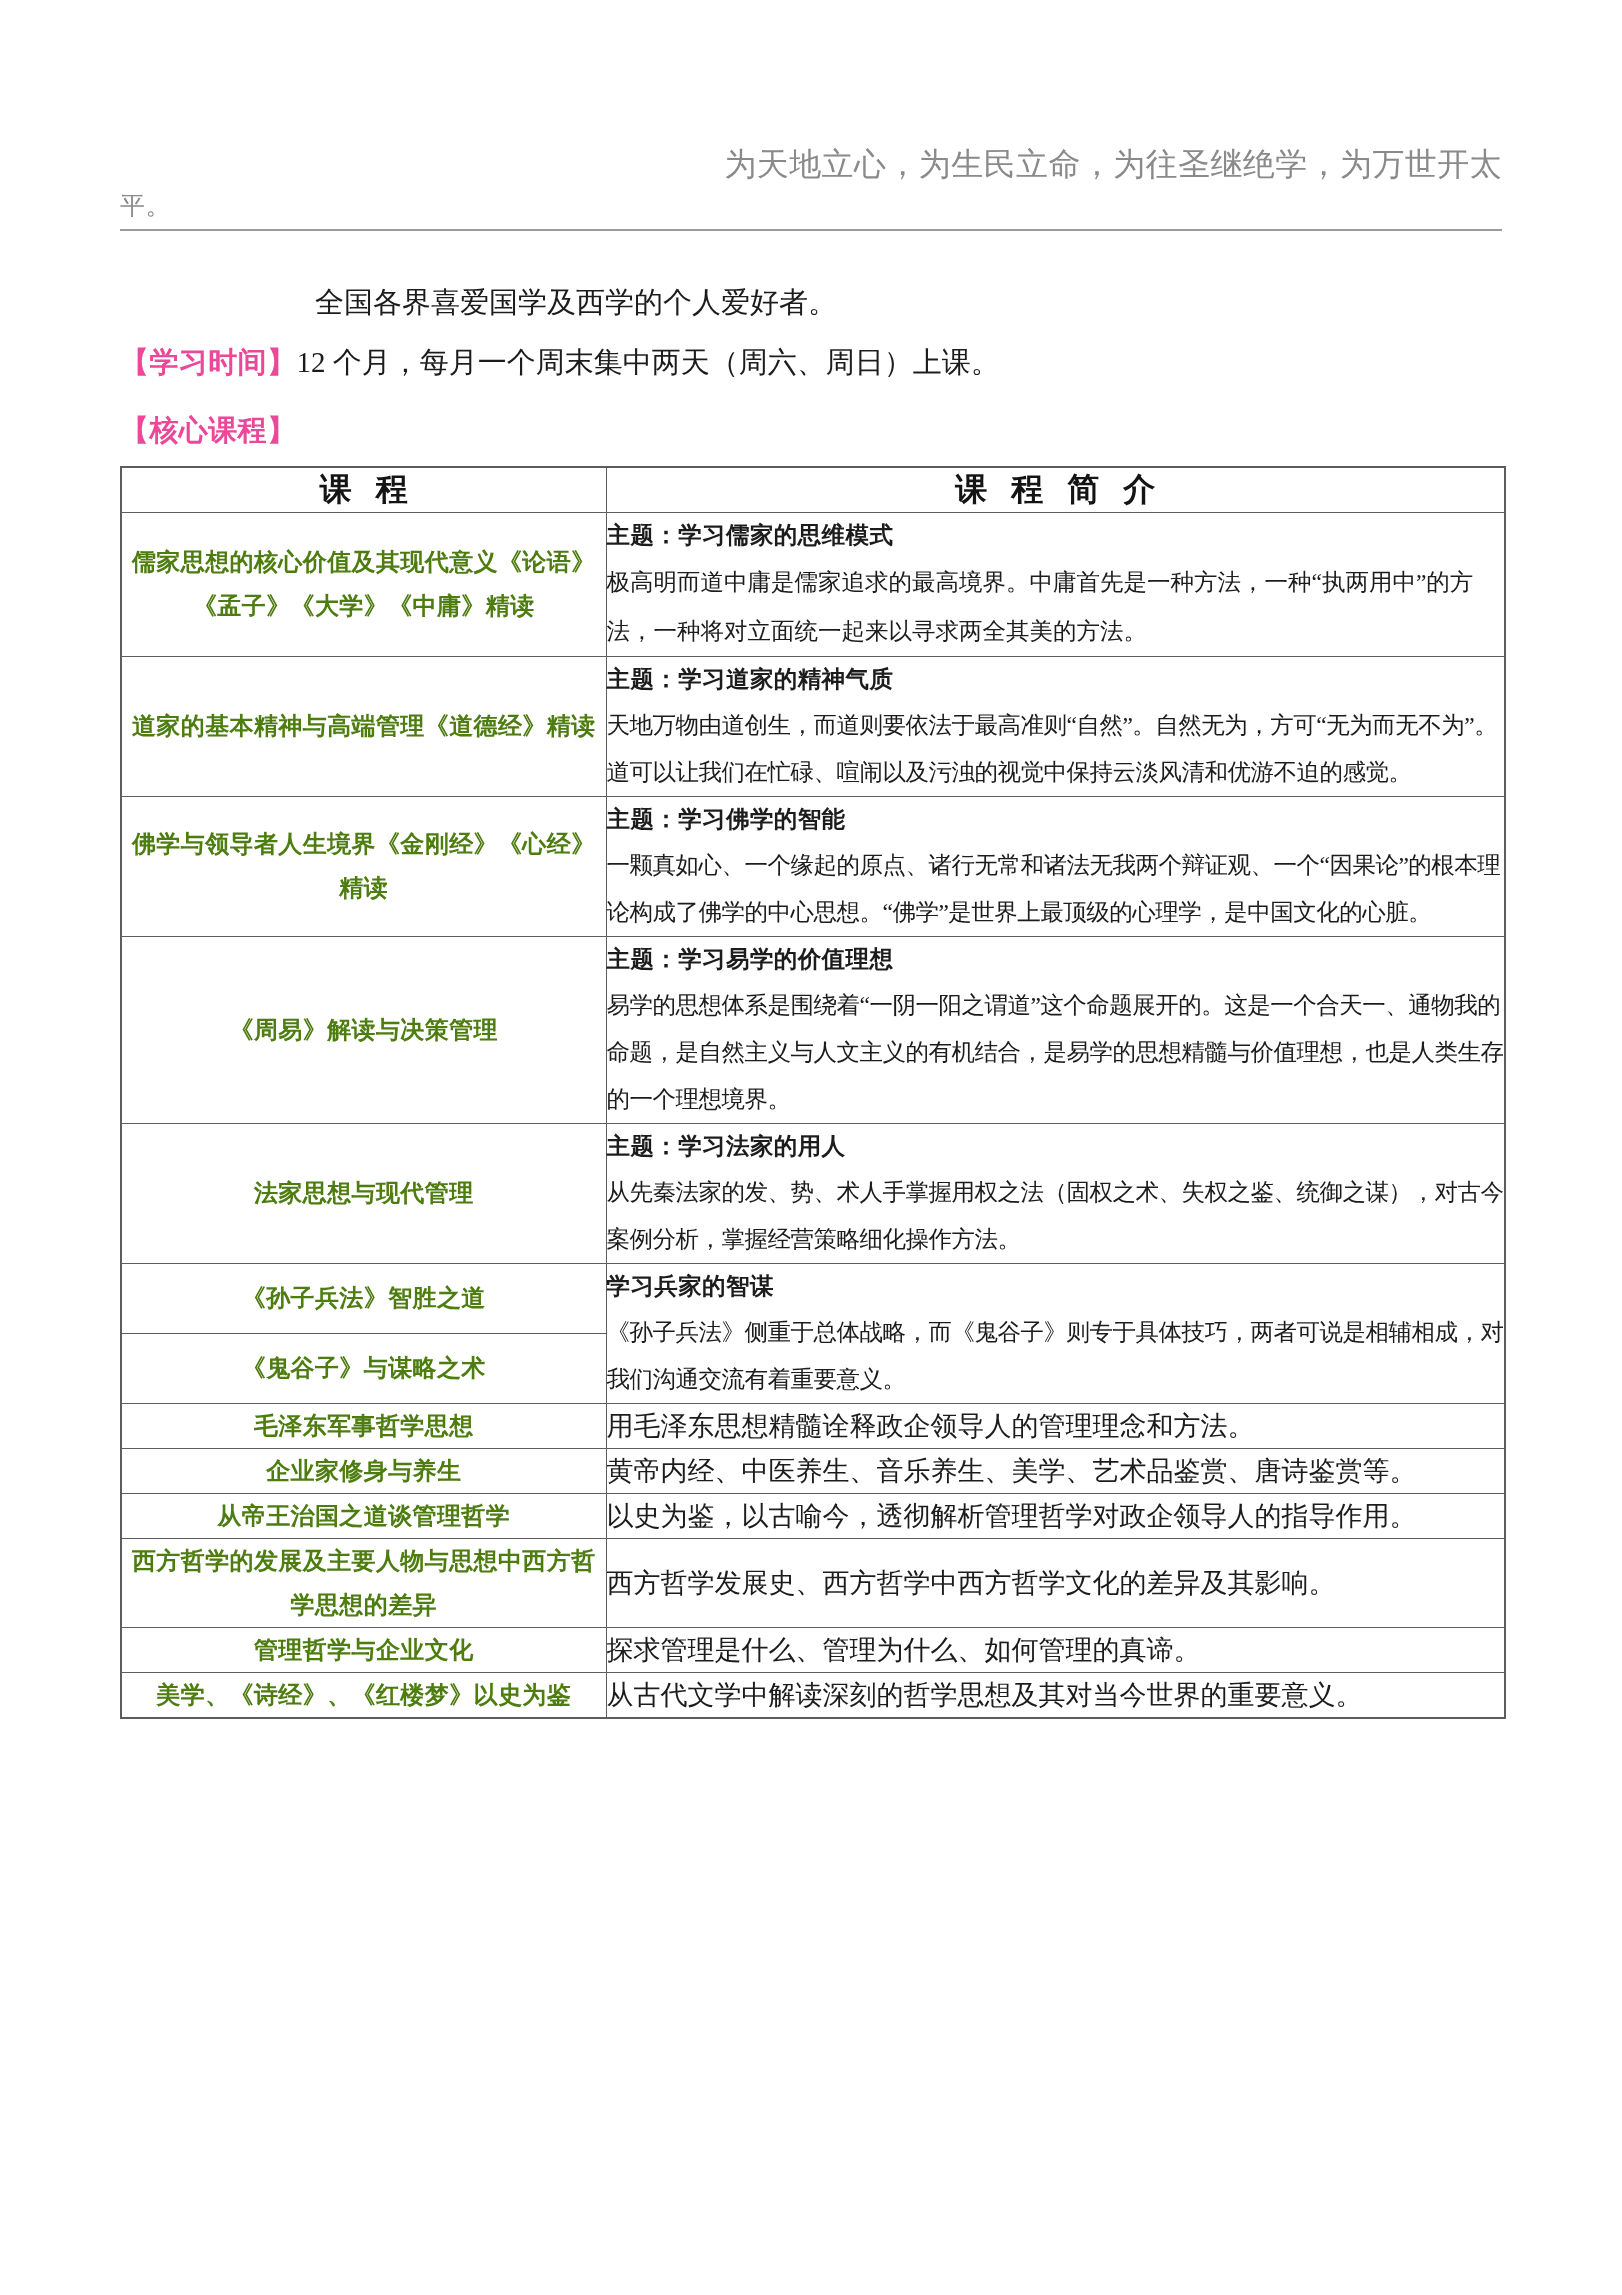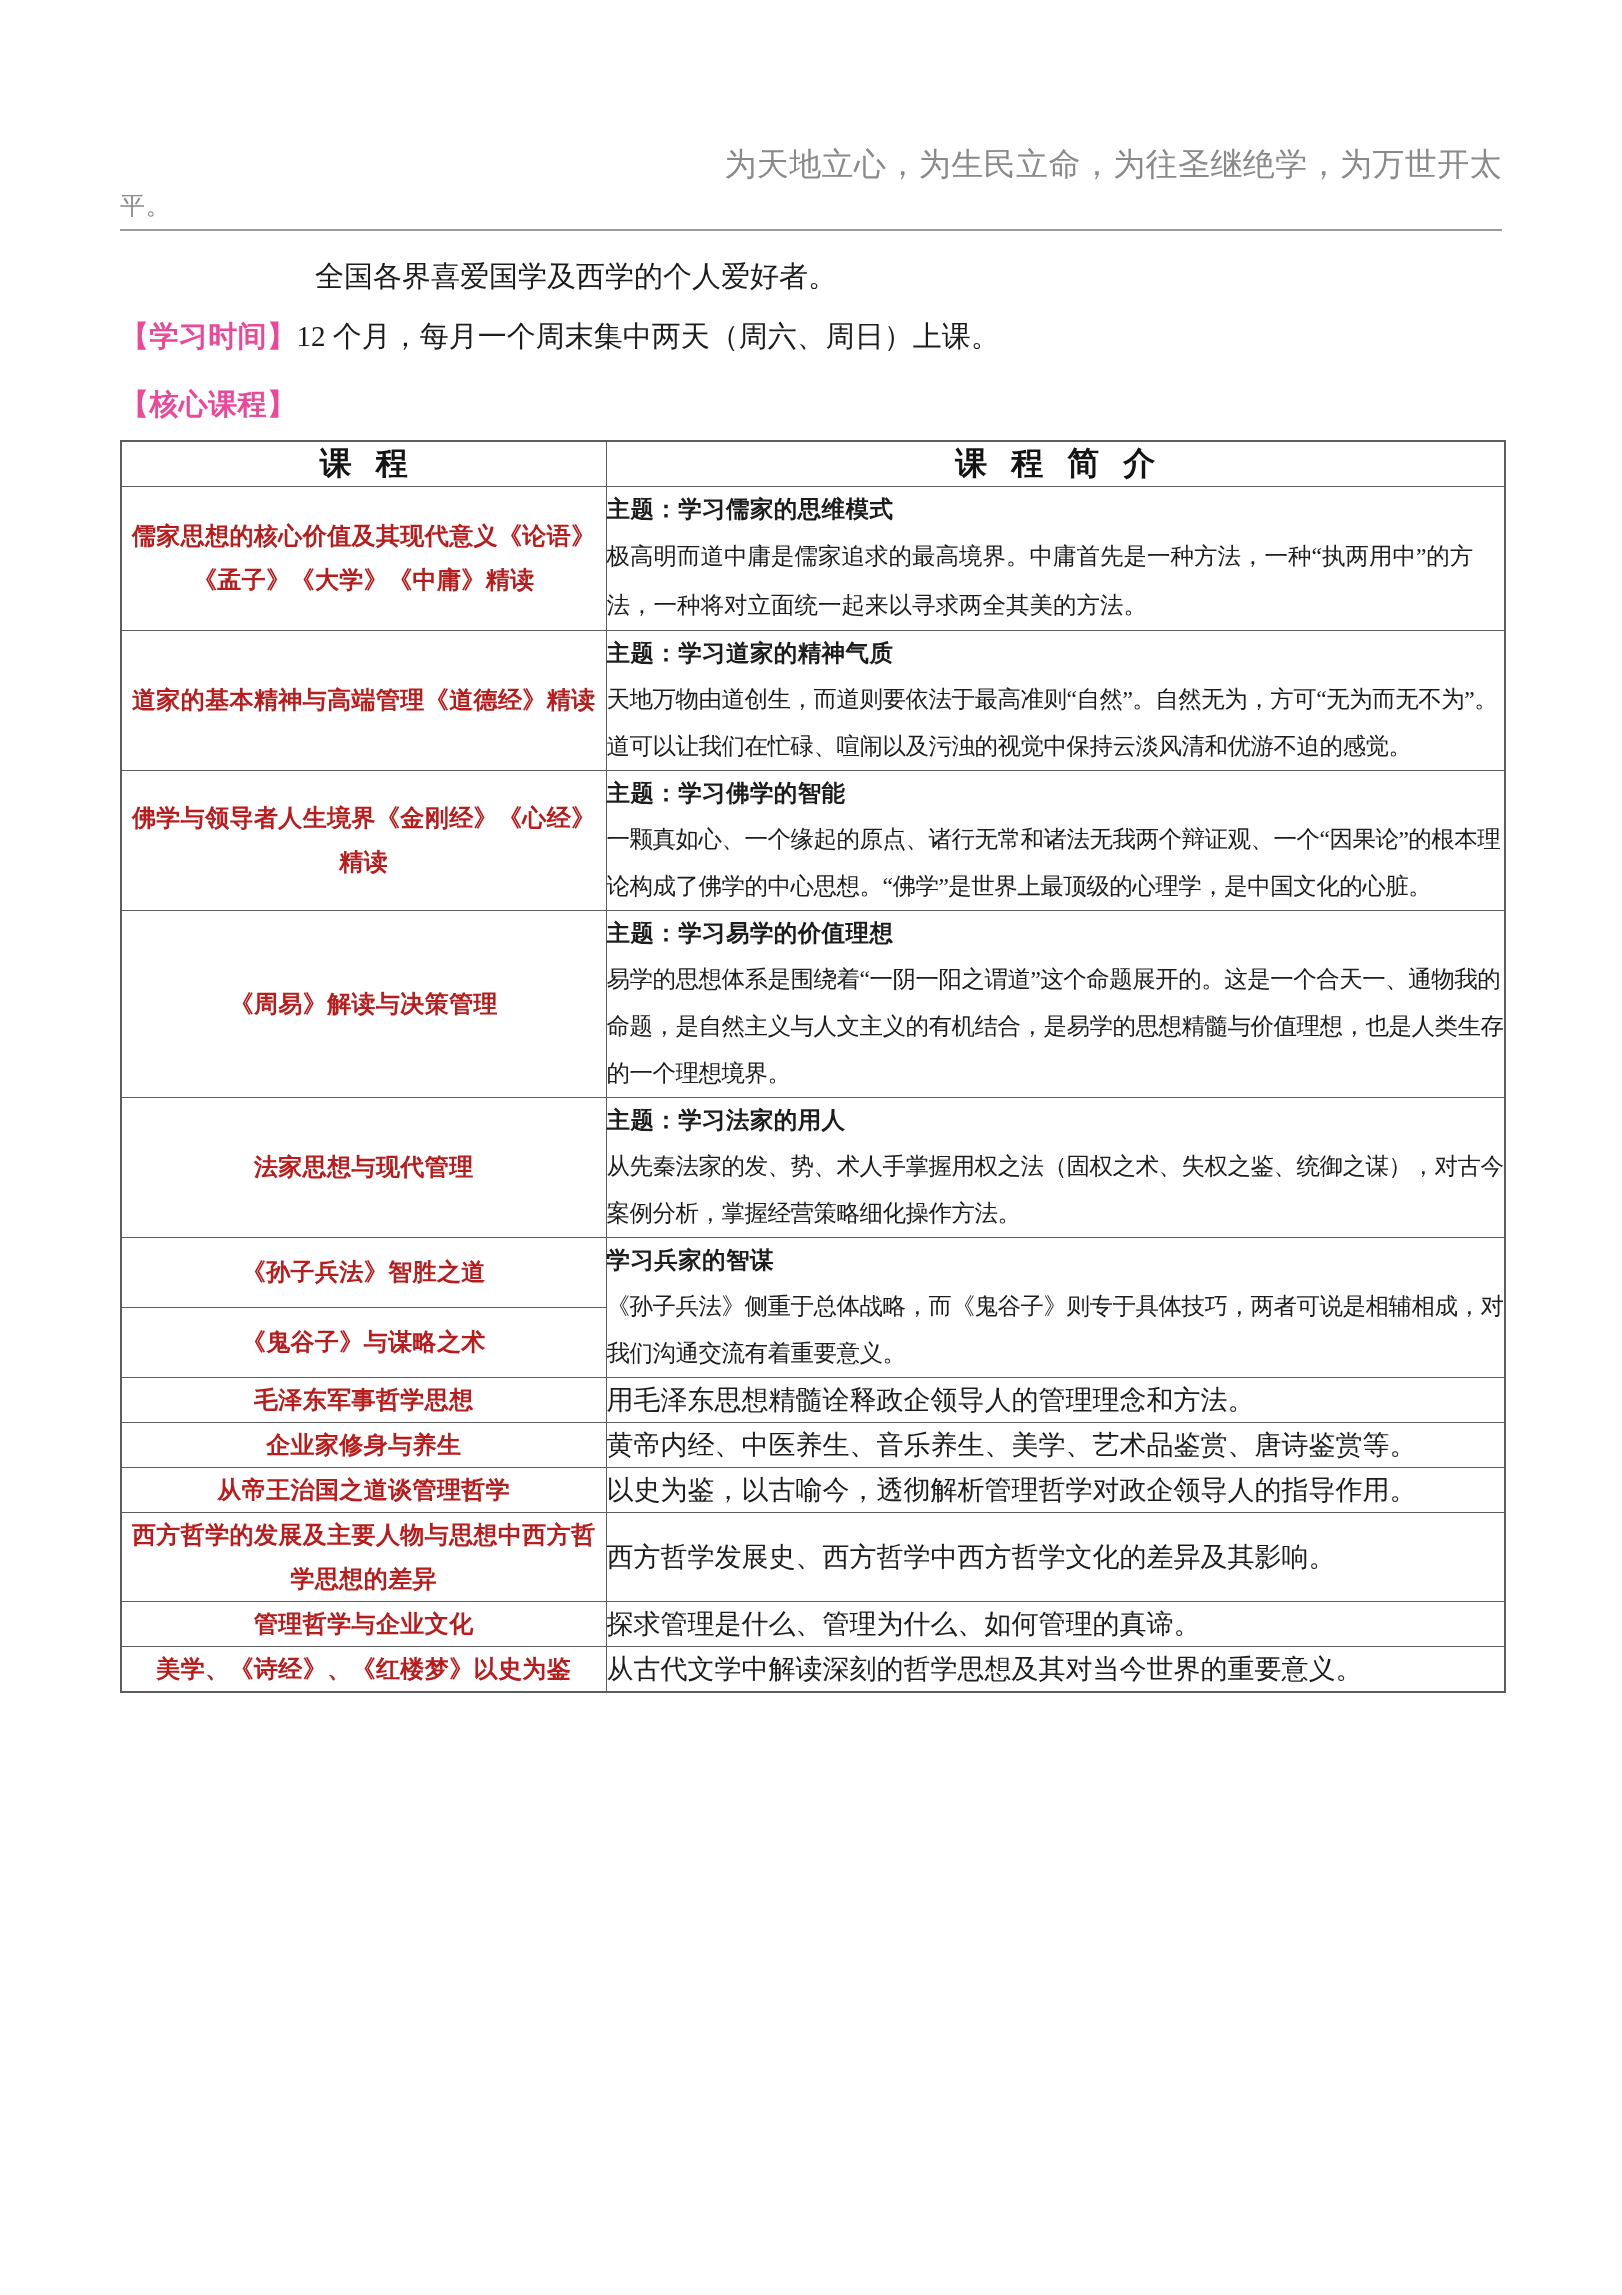--- a/index.html
+++ b/index.html
@@ -49,20 +49,21 @@
     margin-top: 1.6px;
     border-bottom: 2.4px solid #9b9b9b;
     width: 100%;
   }
 
   
   .body-zone {
     padding-left: 120px;
     padding-right: 64px;
     padding-top: 19.5px;
+    margin-top: 26px;
   }
   .para {
     font-size: 29px;
     line-height: 52px;
     color: #1c1c1c;
     white-space: nowrap;
   }
   .para-indent {
     text-indent: 195px;
   }
@@ -108,21 +109,21 @@
     text-indent: 8px;
     padding: 21px 0 23px 0;
     font-family: "Liberation Serif", "DejaVu Serif", serif;
   }
 
   .name-cell {
     text-align: center;
     font-size: 24px;
     font-weight: bold;
     line-height: 44px;
-    color: #b91c1c;
+    color: #4d7c0f;
     padding: 19.5px 23px 19.5px 23px;
     letter-spacing: 0.4px;
   }
 
   .desc-cell {
     text-align: left;
     font-size: 23.5px;
     line-height: 49px;
     color: #1c1c1c;
     padding: 13px 16px 13px 18px;

